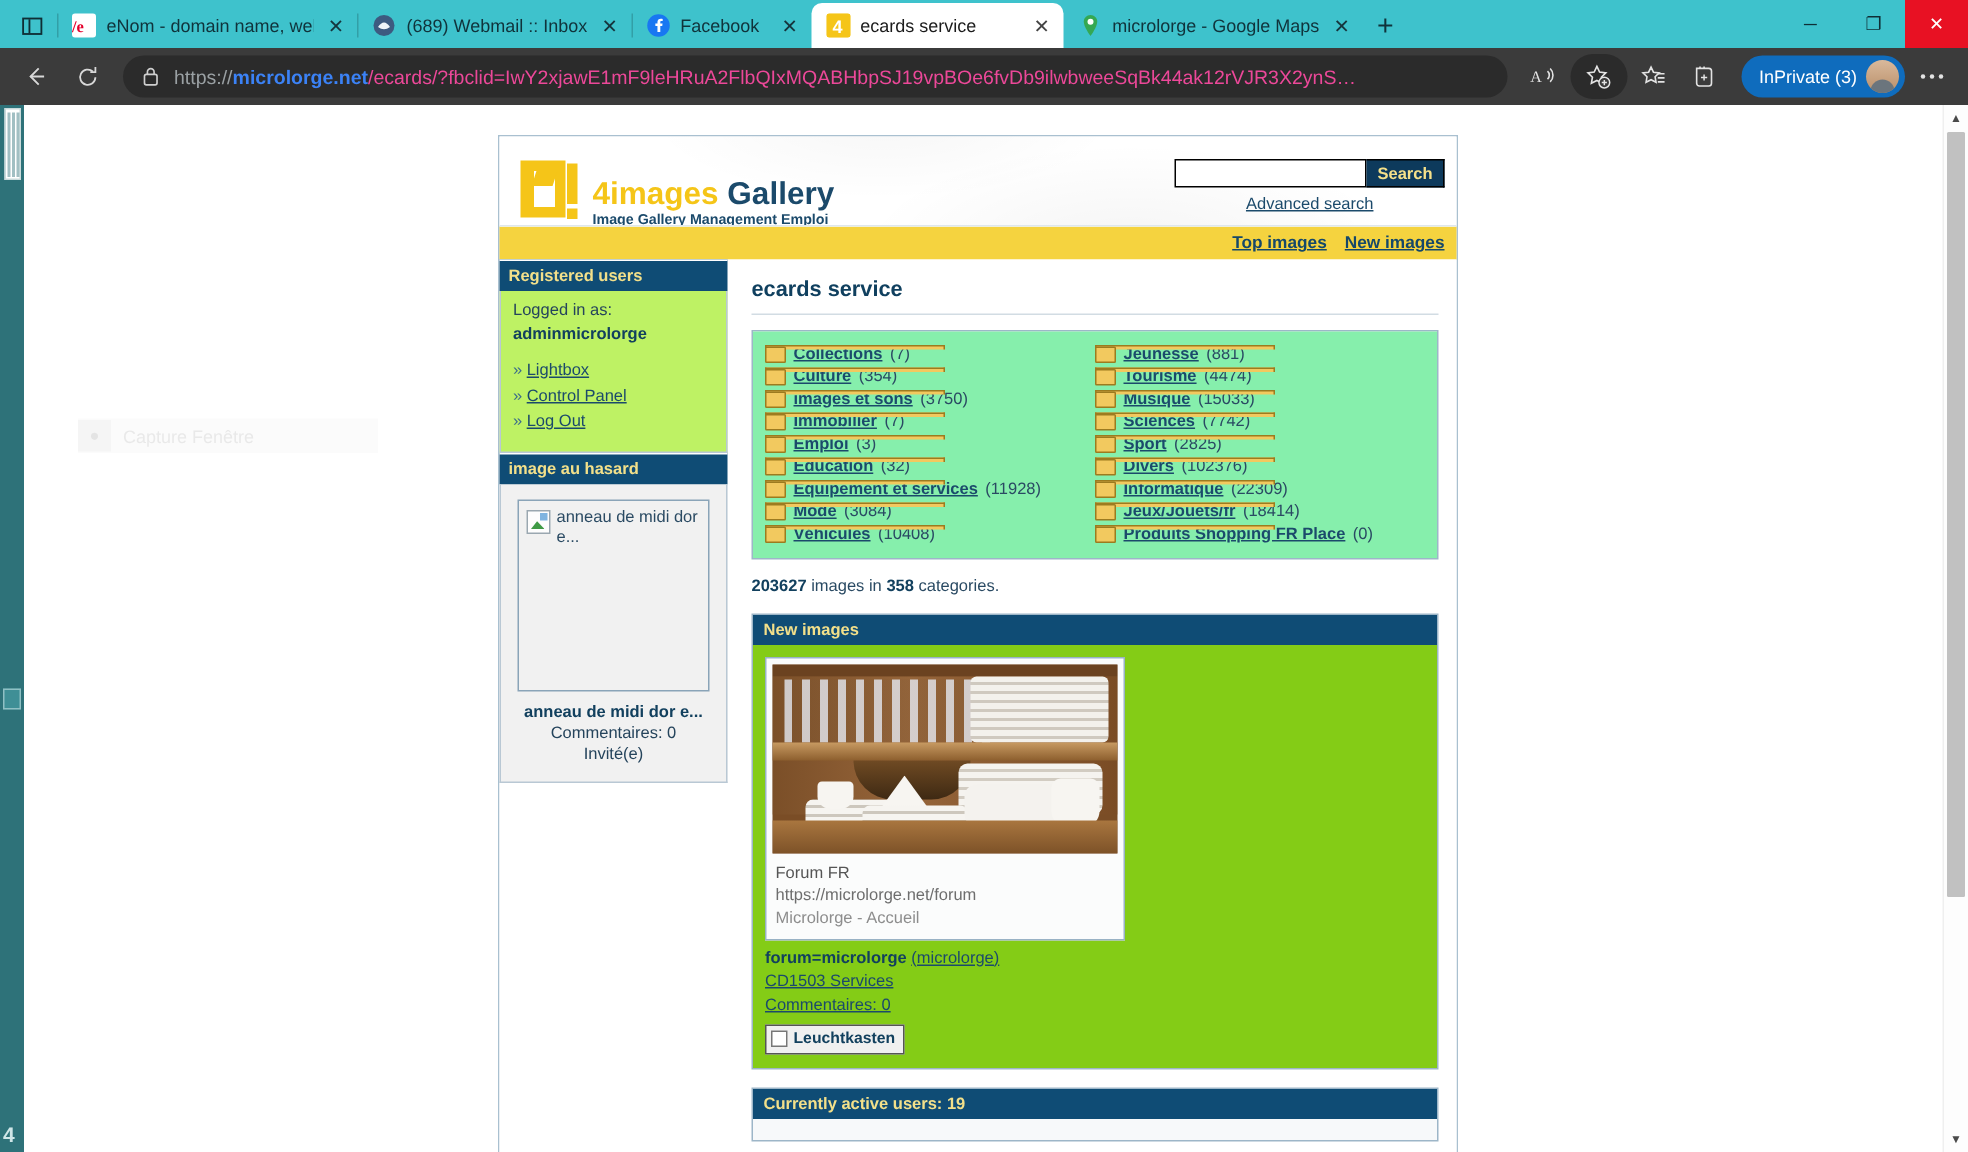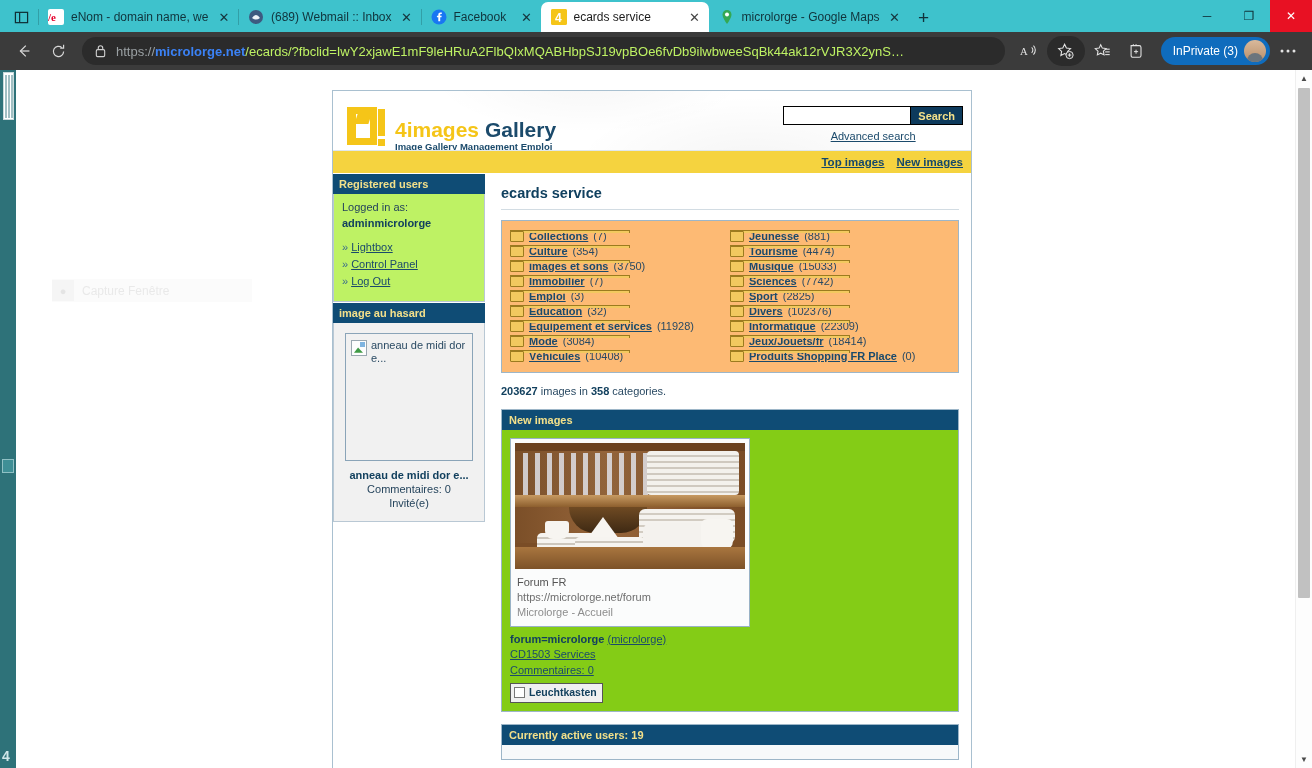--- a/index.html
+++ b/index.html
@@ -63,21 +63,21 @@
             justify-content:center; color:#d8d8d8; border-radius: 4px; }
   .omnibox {
     flex: 1 1 auto; height: 28px; background: #2b2b2b; border-radius: 14px;
     display: flex; align-items: center; padding: 0 6px 0 12px; gap: 8px;
     margin: 0 6px; overflow: hidden; min-width: 0;
   }
   .omnibox .lock { flex:0 0 14px; display:flex; align-items:center; color:#cfcfcf; }
   .url { font-size: 13px; color:#9aa0a3; white-space: nowrap; overflow: hidden;
          flex: 1 1 auto; min-width: 0; }
   .url b { color: #3b82f6; font-weight: 700; }
-  .url .path { color:#bef264; }
+  .url .path { color:#ec4899; }
   .tb-right { display:flex; align-items:center; gap: 2px; }
   .tb-icon { width: 32px; height: 30px; display:flex; align-items:center;
              justify-content:center; color:#e3e3e3; }
   .tb-icon.shaded { background:#2b2b2b; border-radius: 15px; width: 38px; }
   .inprivate {
     height: 28px; background: #0f6cbd; border-radius: 14px; color:#fff;
     display:flex; align-items:center; gap: 6px; padding: 0 4px 0 12px;
     font-size: 12px; margin-left: 6px;
   }
   .inprivate .avatar {
@@ -238,21 +238,21 @@
   .page-title {
     font-size: 14.5px; font-weight: 700; color: #10405f; padding: 2px 0 8px 0;
     border-bottom: 1px solid #d2dce3; margin-bottom: 10px;
   }
 
   .box { border: 1px solid #9db6c8; margin-bottom: 12px; background:#ffffff; }
   .box-head {
     background: #0f4c75; color: #f3e08a; font-weight: 700; font-size: 11px;
     padding: 4px 7px;
   }
-  .box-body { background: #fdba74; padding: 7px 8px 9px 8px; }
+  .box-body { background: #86efac; padding: 7px 8px 9px 8px; }
 
   .cat-grid { display: flex; }
   .cat-col { width: 50%; }
   .cat-row { display: flex; align-items: center; gap: 5px; padding: 1.5px 0; font-size: 11px; color:#2a4a63; }
   .folder {
     width: 14px; height: 12px; flex: 0 0 14px; position: relative;
   }
   .folder .back {
     position:absolute; left:0; top:1px; width:14px; height:11px; background:#f2c95f;
     border:1px solid #9c7b1f; border-radius: 0 1px 1px 1px;

